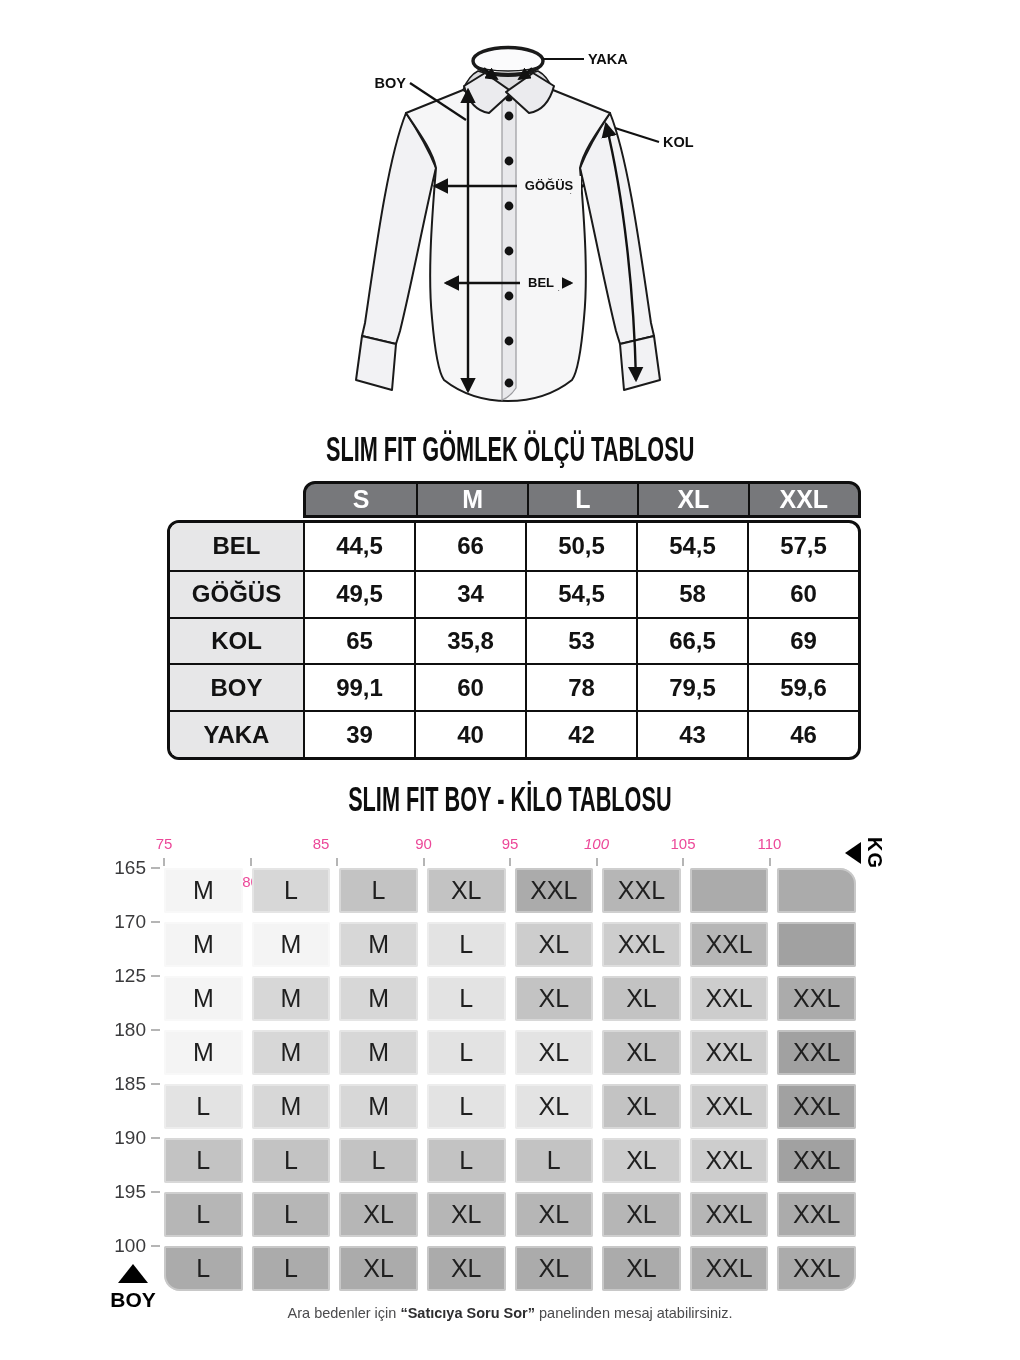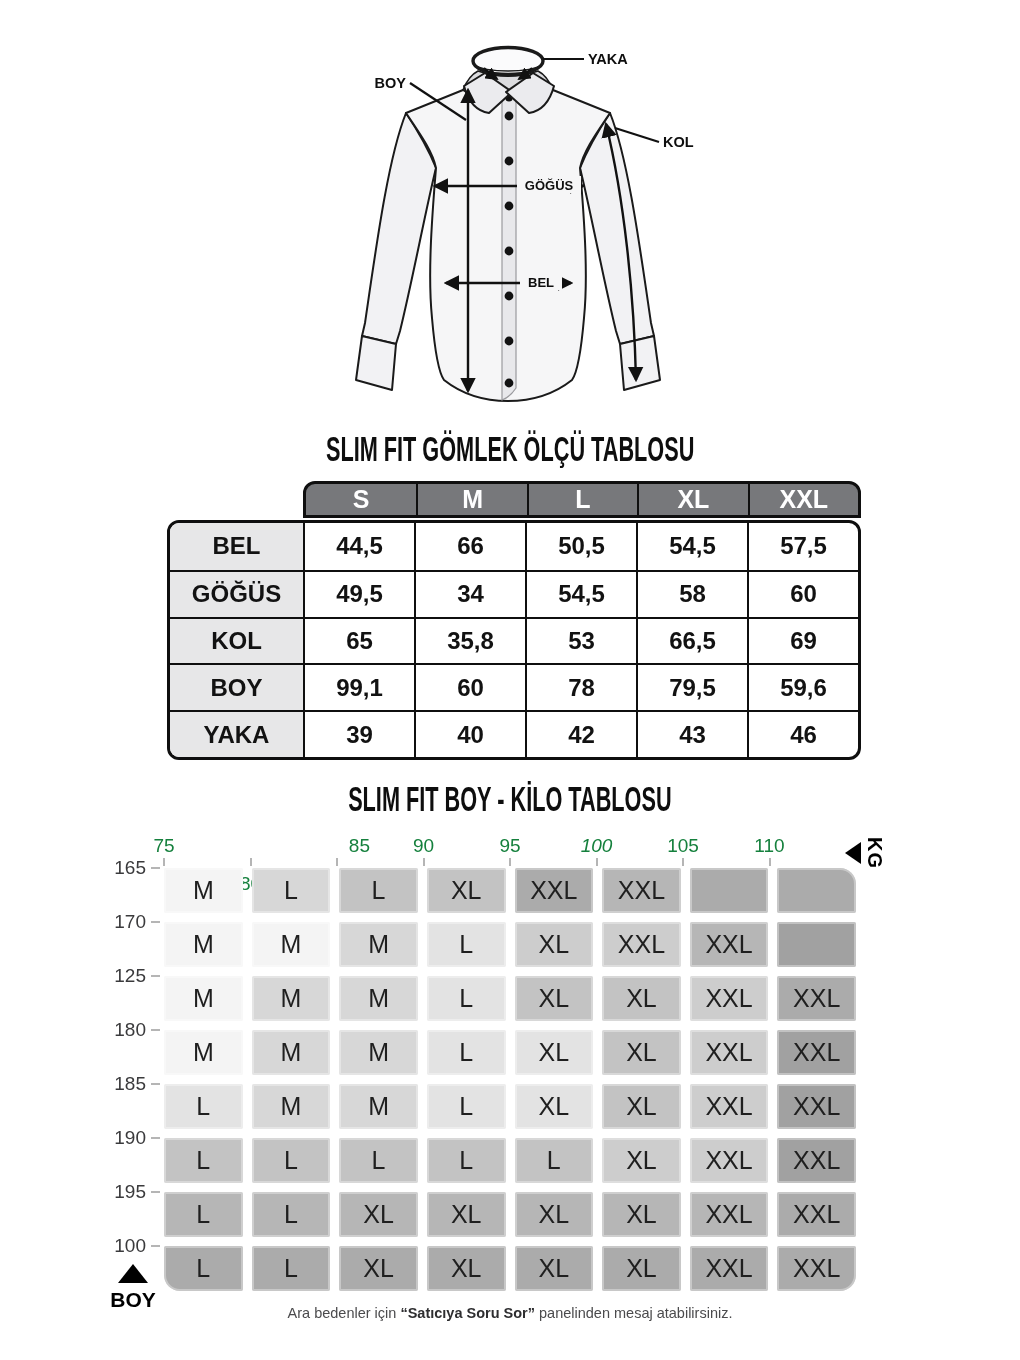--- a/index.html
+++ b/index.html
@@ -22,21 +22,21 @@
   .tcell{display:flex;align-items:center;justify-content:center;font-weight:700;font-size:24px;color:#121212;box-sizing:border-box;}
   .tcell.btop{border-top:2px solid #0f0f0f;}
   .tcell.bleft{border-left:2px solid #0f0f0f;}
   .tcell.rowlabel{background:#e7e7e8;}
 
   
   #fit-matrix-grid{left:164px;top:868px;width:692px;display:grid;
     grid-template-columns:repeat(8,1fr);grid-auto-rows:45px;gap:9px;}
   .mcell{display:flex;align-items:center;justify-content:center;font-size:25px;color:#1f1f1f;
     border-radius:2px;box-shadow:inset 0 0 0 2px rgba(255,255,255,0.35);}
-  .axis-num{position:absolute;width:64px;text-align:center;font-size:19px;color:#15803d;}
+  .axis-num{position:absolute;width:64px;text-align:center;font-size:15px;color:#ec4899;}
   .vtick{position:absolute;width:2px;height:8px;background:#b5b5b5;}
   .hlabel{position:absolute;width:50px;text-align:right;font-size:19px;color:#3a3a3c;}
   .htick{position:absolute;width:9px;height:2px;background:#b5b5b5;}
 
   #kg-axis-marker{left:845px;top:837px;display:flex;align-items:center;}
   #kg-arrow-icon{width:0;height:0;border-top:11px solid transparent;border-bottom:11px solid transparent;border-right:16px solid #000;}
   #kg-axis-marker .vert{writing-mode:vertical-rl;font-weight:700;font-size:20px;letter-spacing:1px;color:#000;margin-left:2px;}
 
   #boy-axis-marker{left:104px;top:1264px;width:58px;text-align:center;}
   #boy-arrow-icon{display:inline-block;width:0;height:0;border-left:15px solid transparent;border-right:15px solid transparent;border-bottom:19px solid #000;}
@@ -160,21 +160,21 @@
     <div class="tcell bleft btop">46</div>
   </div>
 
 <div class="abs big-title" style="top:779px;"><span>SLIM FIT BOY - KİLO TABLOSU</span></div>
 
 <div class="abs" id="kg-axis">
     <div class="axis-num" style="left: 132px; top: 835px;">75</div>
     <div class="vtick" style="left: 163px; top: 858px;"></div>
     <div class="axis-num" style="left: 218.5px; top: 839px; margin-top: 34px;">80</div>
     <div class="vtick" style="left: 249.5px; top: 858px;"></div>
-    <div class="axis-num" style="left: 306px; top: 835px; text-align: right;">85</div>
+    <div class="axis-num" style="left: 289px; top: 835px;">85</div>
     <div class="vtick" style="left: 336px; top: 858px;"></div>
     <div class="axis-num" style="left: 391.5px; top: 835px;">90</div>
     <div class="vtick" style="left: 422.5px; top: 858px;"></div>
     <div class="axis-num" style="left: 478px; top: 835px;">95</div>
     <div class="vtick" style="left: 509px; top: 858px;"></div>
     <div class="axis-num" style="left: 564.5px; top: 835px; font-style: italic;">100</div>
     <div class="vtick" style="left: 595.5px; top: 858px;"></div>
     <div class="axis-num" style="left: 651px; top: 835px;">105</div>
     <div class="vtick" style="left: 682px; top: 858px;"></div>
     <div class="axis-num" style="left: 737.5px; top: 835px;">110</div>

